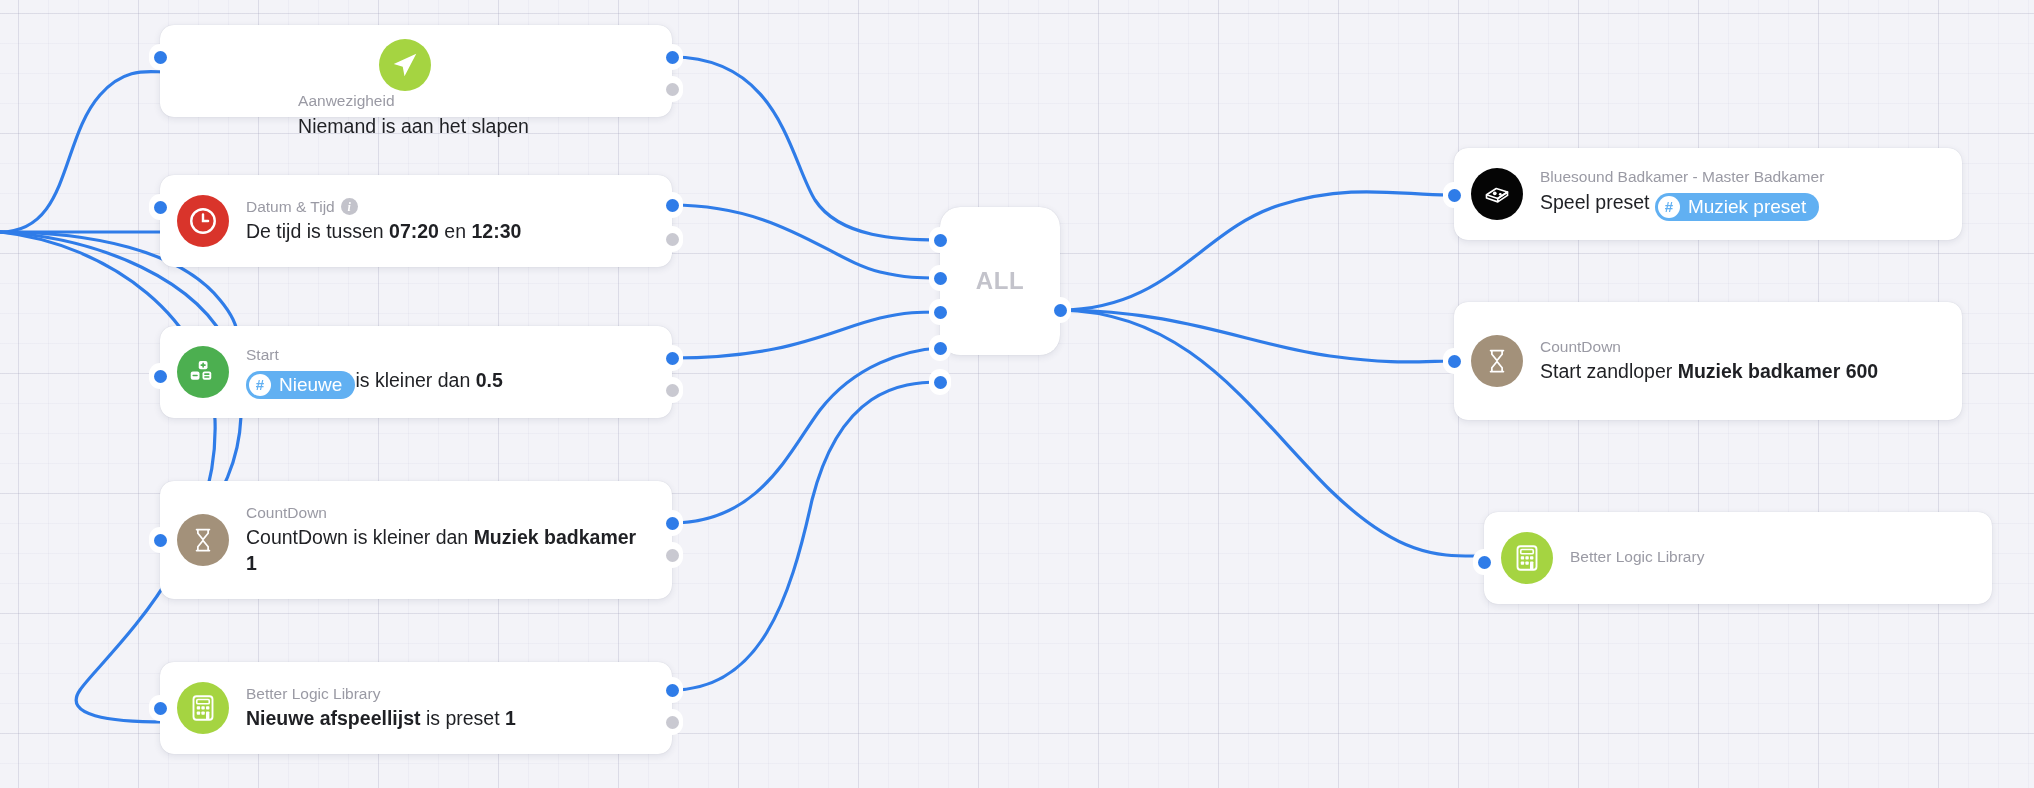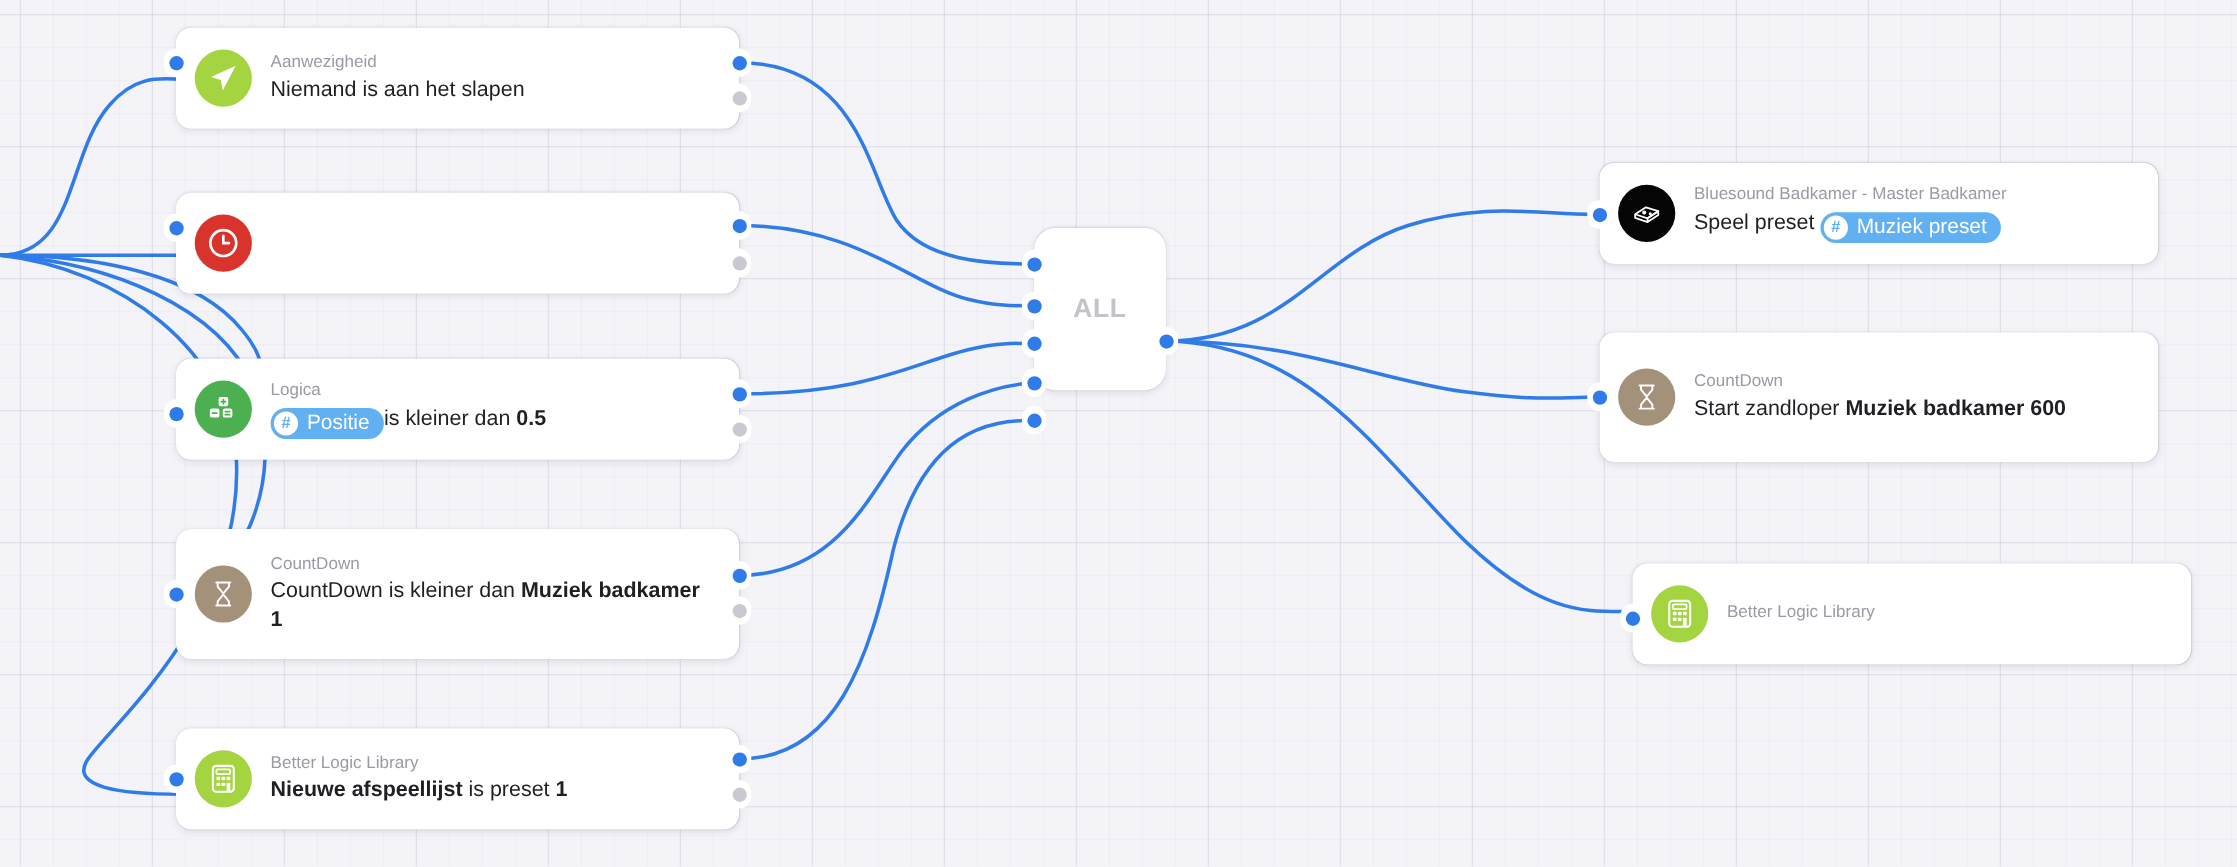--- a/index.html
+++ b/index.html
@@ -190,21 +190,21 @@
     <path class="edge" d="M672,205 C 780,205 830,260 880,272 C 905,278 920,278 940,278"></path>
     <path class="edge" d="M672,358 C 790,358 830,330 880,318 C 905,312 920,312 940,312"></path>
     <path class="edge" d="M672,523 C 760,523 790,450 820,410 C 855,365 905,350 940,348"></path>
     <path class="edge" d="M672,690 C 760,690 790,600 812,500 C 840,390 900,382 940,382"></path>
 
     <path class="edge" d="M1060,310 C 1170,310 1200,230 1280,205 C 1350,183 1400,195 1448,195"></path>
     <path class="edge" d="M1060,310 C 1180,310 1250,345 1330,356 C 1390,364 1410,362 1448,361"></path>
     <path class="edge" d="M1060,310 C 1190,312 1250,410 1330,490 C 1400,558 1440,556 1478,556"></path>
   </svg>
 
-  <div class="node" id="cond-1" style="left:160px; top:25px; width:512px; height:92px;">
+  <div class="node" id="cond-1" style="left:160px; top:25px; width:512px; height:92px;flex-direction:column;">
     <div class="node-icon" style="background:#a5d441;">
       <svg width="30" height="30" viewBox="0 0 24 24">
           <path d="M21 3 L3 11.2 L10.2 13.3 L11.6 21 Z" fill="#ffffff"></path>
         </svg>
     </div>
     <div class="node-body">
       <div class="node-sub">
         <span>Aanwezigheid</span>
       </div>
       <div class="node-title">
@@ -219,20 +219,29 @@
   <div class="port-notch" style="left:661px; top:76px;"></div>
   <div class="port inactive" style="left:666px; top:83px;"></div>
 
   <div class="node" id="cond-2" style="left:160px; top:175px; width:512px; height:92px;">
     <div class="node-icon" style="background:#d9342b;">
       <svg width="34" height="34" viewBox="0 0 24 24">
         <circle cx="12" cy="12" r="8.3" fill="none" stroke="#ffffff" stroke-width="1.7"></circle>
         <path d="M12 7.3 V12 H15.6" fill="none" stroke="#ffffff" stroke-width="1.7" stroke-linecap="round"></path>
       </svg>
     </div>
+    <div class="node-body">
+      <div class="node-sub">
+        <span>Datum &amp; Tijd</span>
+        <span class="info-dot">i</span>
+      </div>
+      <div class="node-title">
+        <span>De tijd is tussen </span><b>07:20</b><span> en </span><b>12:30</b>
+      </div>
+    </div>
   </div>
   <div class="port-notch" style="left:149px; top:194px;"></div>
   <div class="port" style="left:154px; top:201px;"></div>
   <div class="port-notch" style="left:661px; top:192px;"></div>
   <div class="port" style="left:666px; top:199px;"></div>
   <div class="port-notch" style="left:661px; top:226px;"></div>
   <div class="port inactive" style="left:666px; top:233px;"></div>
 
   <div class="node" id="cond-3" style="left:160px; top:326px; width:512px; height:92px;">
     <div class="node-icon" style="background:#4caf50;">
@@ -240,25 +249,25 @@
         <rect x="8.6" y="3.2" width="7" height="6.6" rx="1.6" fill="#ffffff"></rect>
         <path d="M12.1 5 V8 M10.6 6.5 H13.6" stroke="#4caf50" stroke-width="1.3" stroke-linecap="round"></path>
         <rect x="2.2" y="11.5" width="7" height="6.6" rx="1.6" fill="#ffffff"></rect>
         <path d="M4.2 14.8 H7.2" stroke="#4caf50" stroke-width="1.3" stroke-linecap="round"></path>
         <rect x="11.6" y="11.5" width="7" height="6.6" rx="1.6" fill="#ffffff"></rect>
         <path d="M13.5 13.7 H16.6 M13.5 16 H16.6" stroke="#4caf50" stroke-width="1.3" stroke-linecap="round"></path>
       </svg>
     </div>
     <div class="node-body">
       <div class="node-sub">
-        <span>Logica</span>
+        <span>Start</span>
       </div>
       <div class="node-title"><span class="pill">
             <span class="hashdot">#</span>
-            <span>Positie</span>
+            <span>Nieuwe</span>
           </span><span>is kleiner dan </span><b>0.5</b></div>
     </div>
   </div>
   <div class="port-notch" style="left:149px; top:363px;"></div>
   <div class="port" style="left:154px; top:370px;"></div>
   <div class="port-notch" style="left:661px; top:345px;"></div>
   <div class="port" style="left:666px; top:352px;"></div>
   <div class="port-notch" style="left:661px; top:377px;"></div>
   <div class="port inactive" style="left:666px; top:384px;"></div>
 

